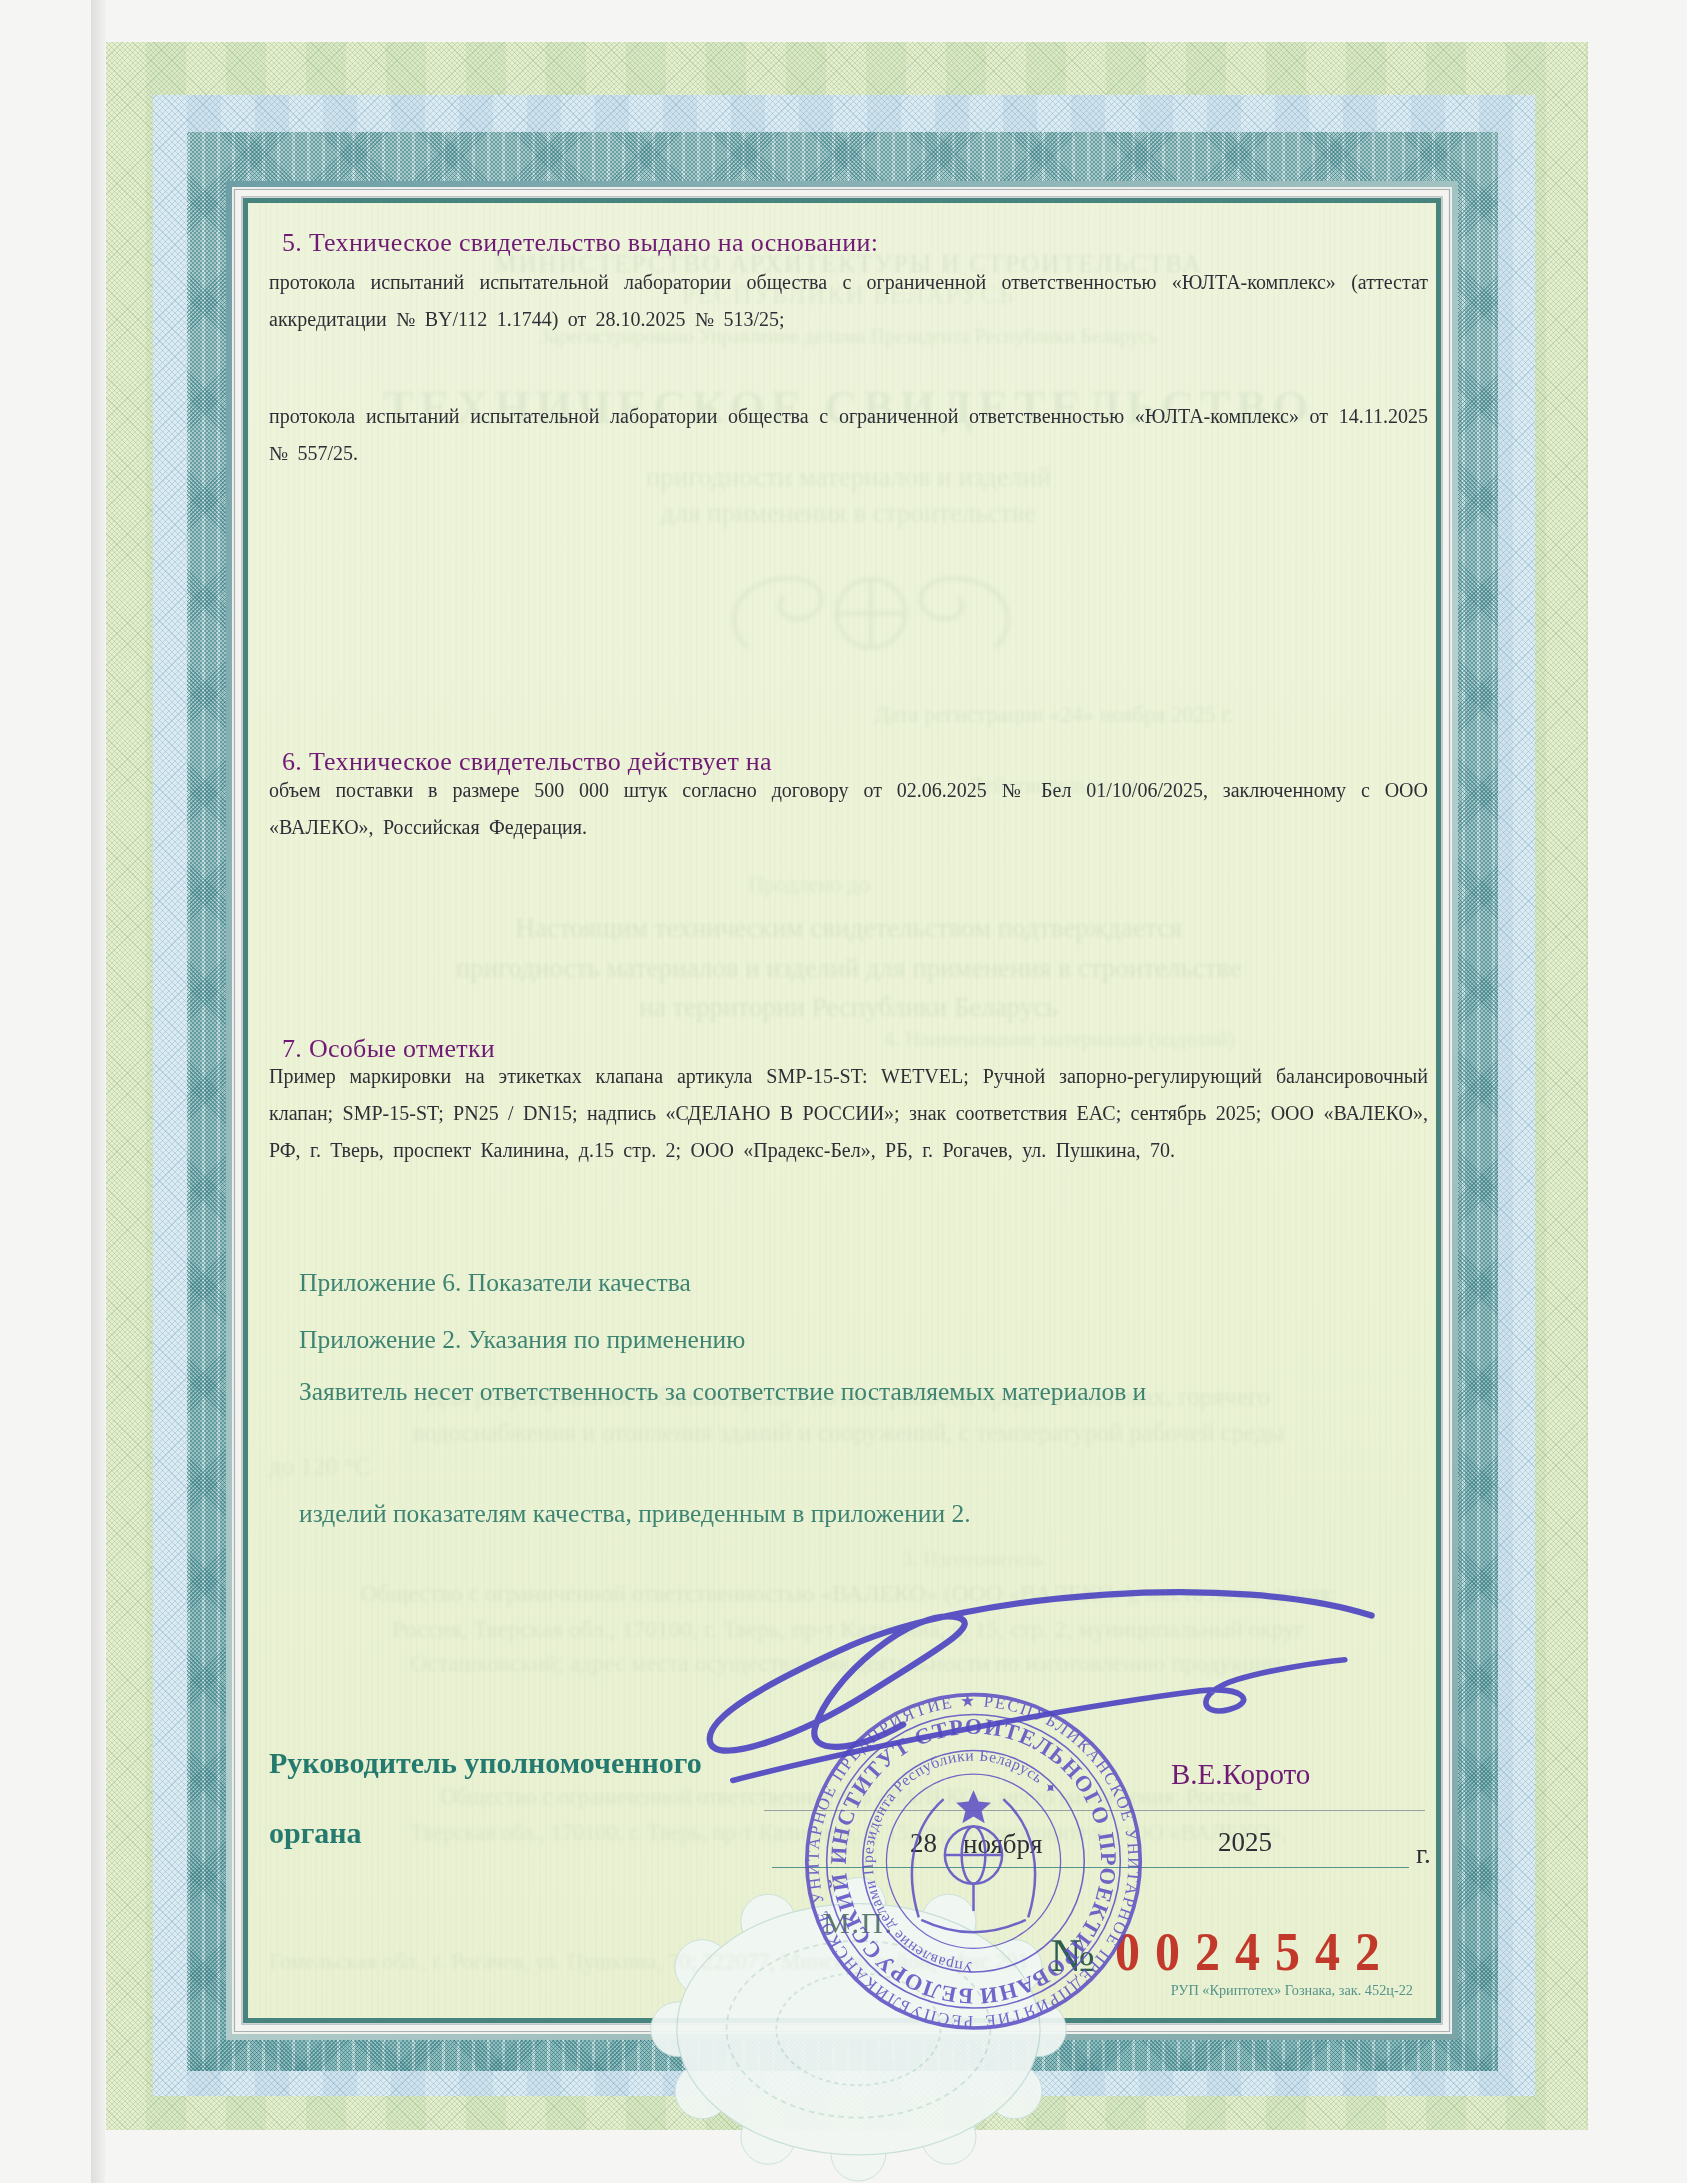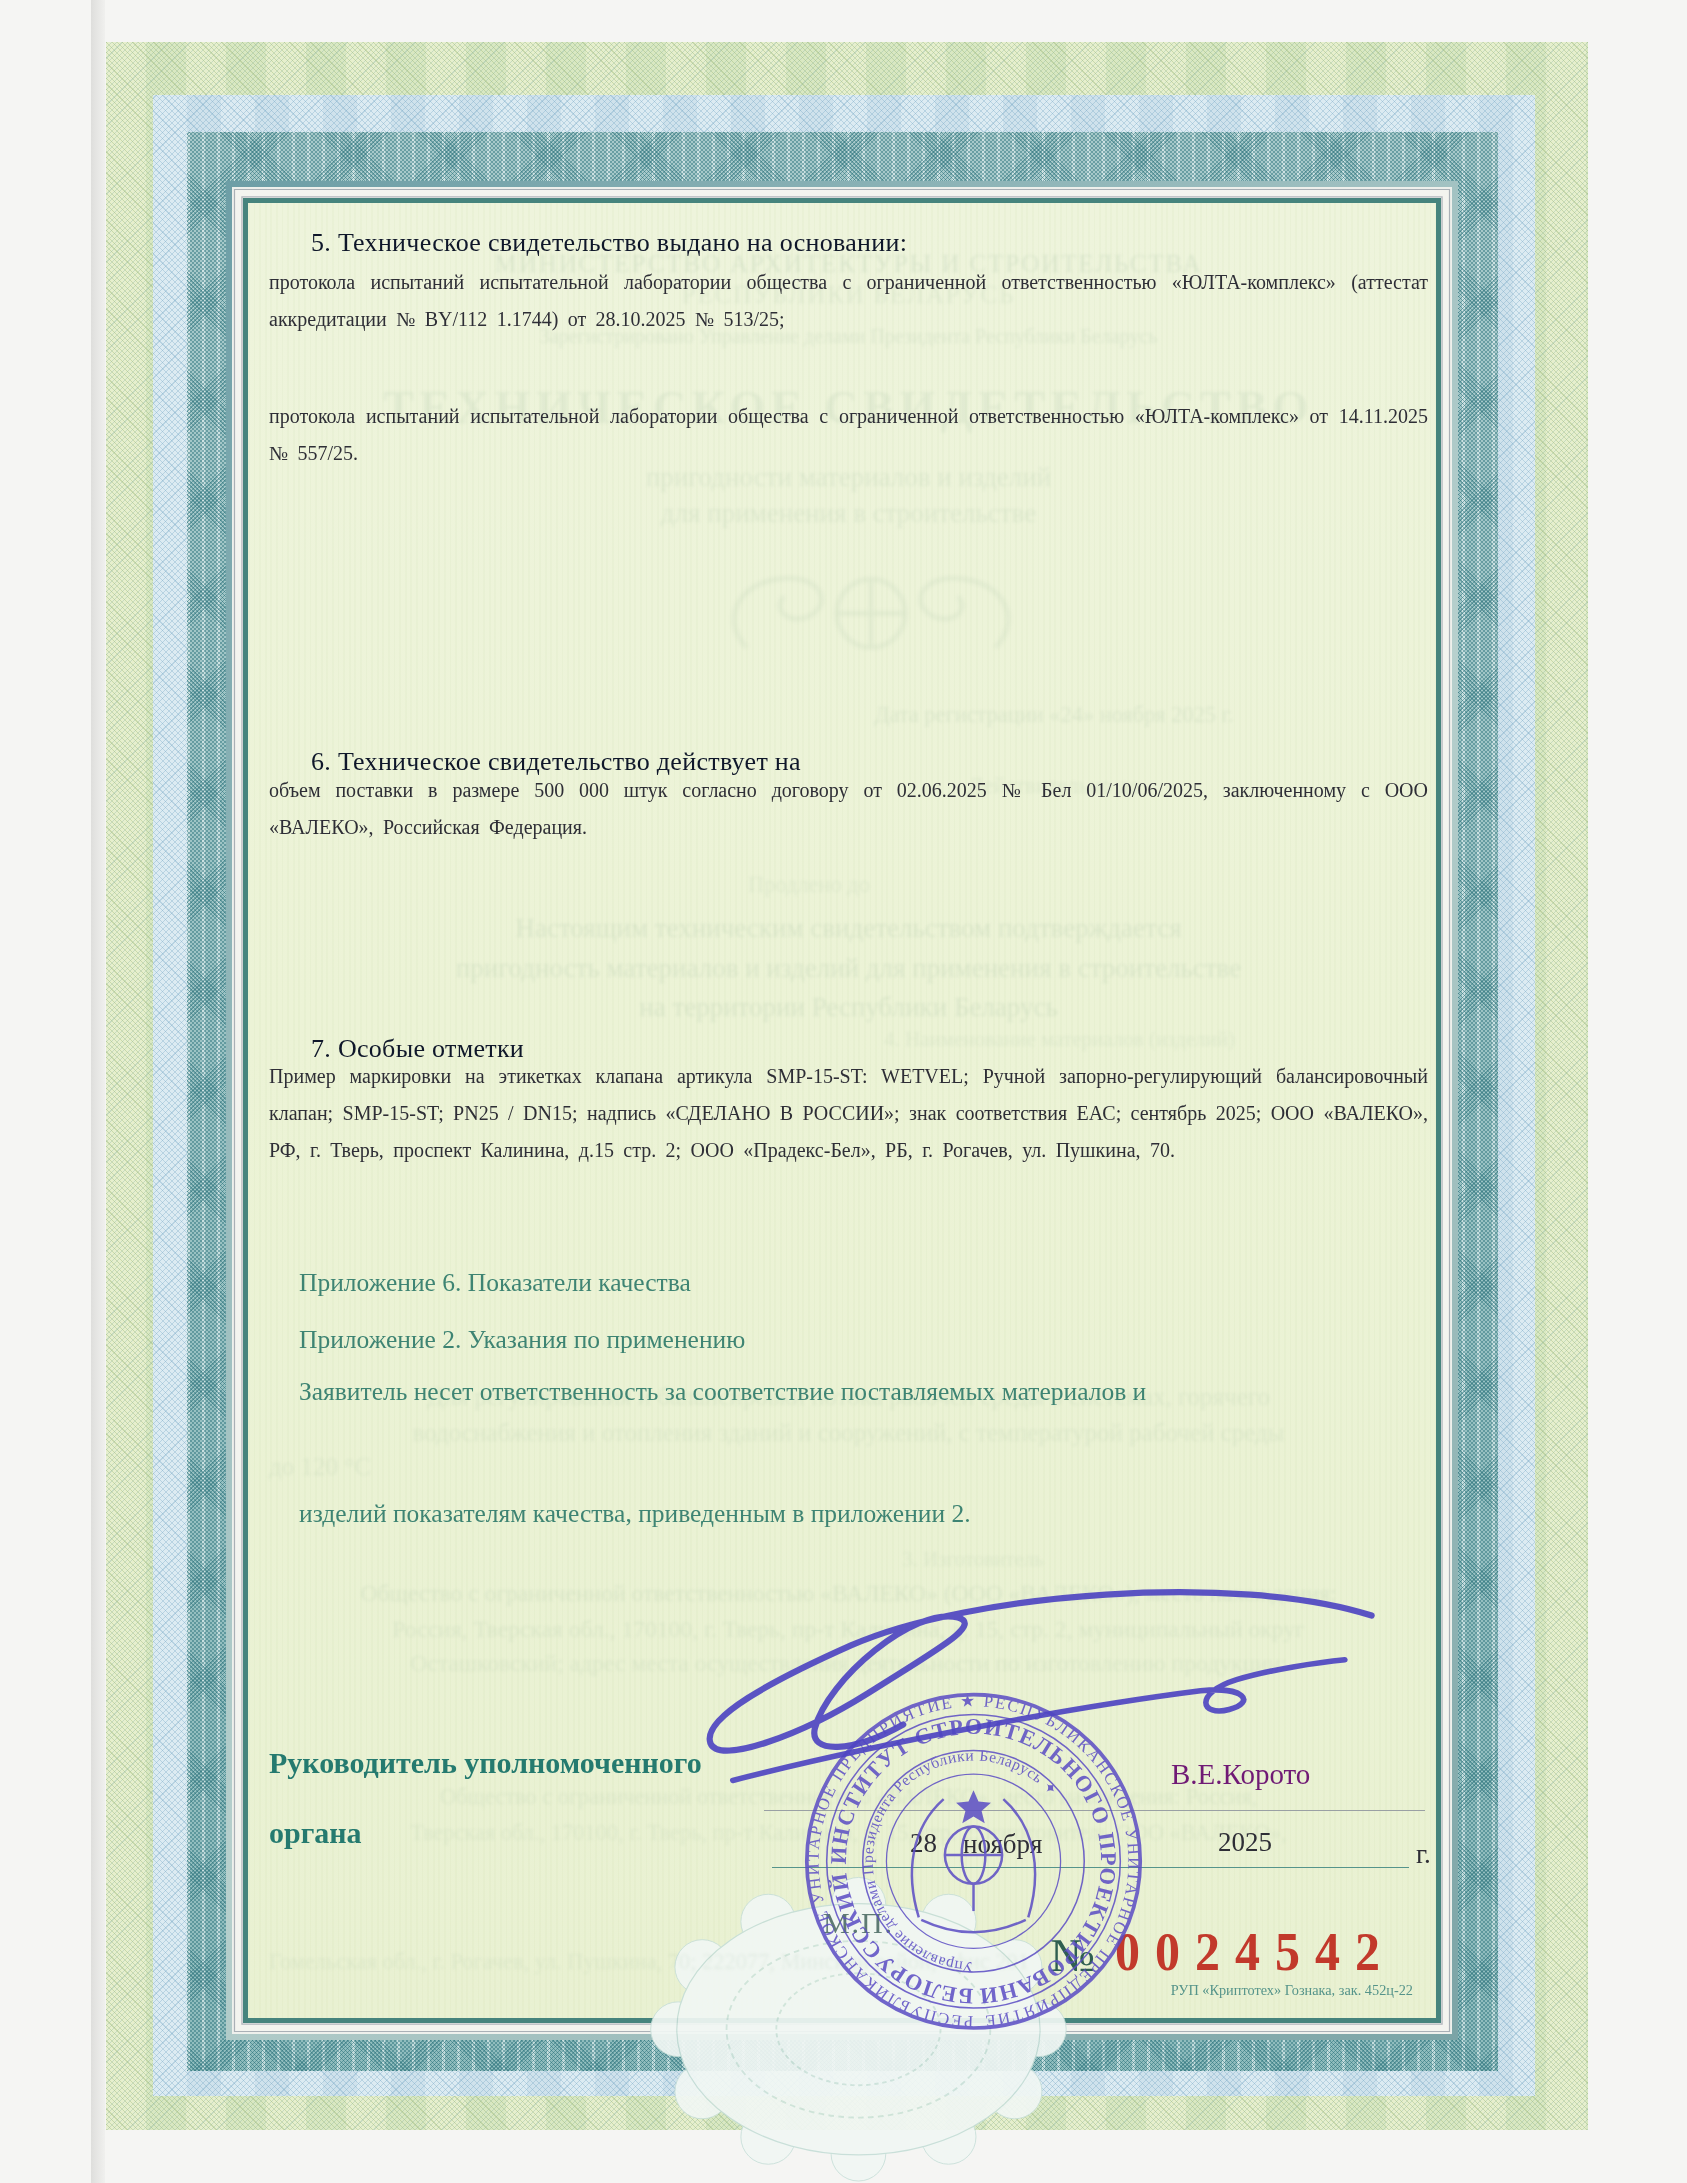--- a/index.html
+++ b/index.html
@@ -32,21 +32,21 @@
   .frame-line{padding:4.4px;background:#46847d;}
   .paper{width:100%;height:100%;box-sizing:border-box;
       background:
         repeating-linear-gradient(90deg,rgba(180,200,140,.07) 0 1.9px,transparent 1.9px 5.6px),
         linear-gradient(180deg,#eef4dc 0%,#ecf3d6 45%,#e9f1d2 100%);}
   
   .ghosts{position:absolute;inset:0;z-index:3;pointer-events:none;}
   .g{position:absolute;color:#7fa487;filter:blur(1.4px);white-space:nowrap;}
   .g.c{width:1159px;left:269px;text-align:center;}
   .content{position:absolute;inset:0;z-index:4;}
-  .h-sec{position:absolute;left:311px;color:#0f172a;font-size:26px;letter-spacing:0.3px;white-space:nowrap;}
+  .h-sec{position:absolute;left:282px;color:#701a75;font-size:26px;letter-spacing:0.3px;white-space:nowrap;}
   .p-body{position:absolute;left:269px;width:1159px;color:#2e2e36;font-size:20px;line-height:37px;
           text-align:justify;text-align-last:left;word-spacing:4.4px;}
   .a-line{position:absolute;left:299px;color:#3e8473;font-size:25.5px;white-space:nowrap;}
   .role{position:absolute;left:269px;color:#257a6f;font-size:30px;font-weight:bold;white-space:nowrap;}
   .sig-name{position:absolute;color:#701a75;font-size:29px;white-space:nowrap;}
   .date-part{position:absolute;color:#2e2e36;font-size:27px;white-space:nowrap;}
   .line{position:absolute;height:0;}
   .line.grey{border-top:1.6px solid #9aa0a4;}
   .line.teal{border-top:1.9px solid #55948b;}
   .num-sign{position:absolute;color:#2f5f50;font-size:47px;}

